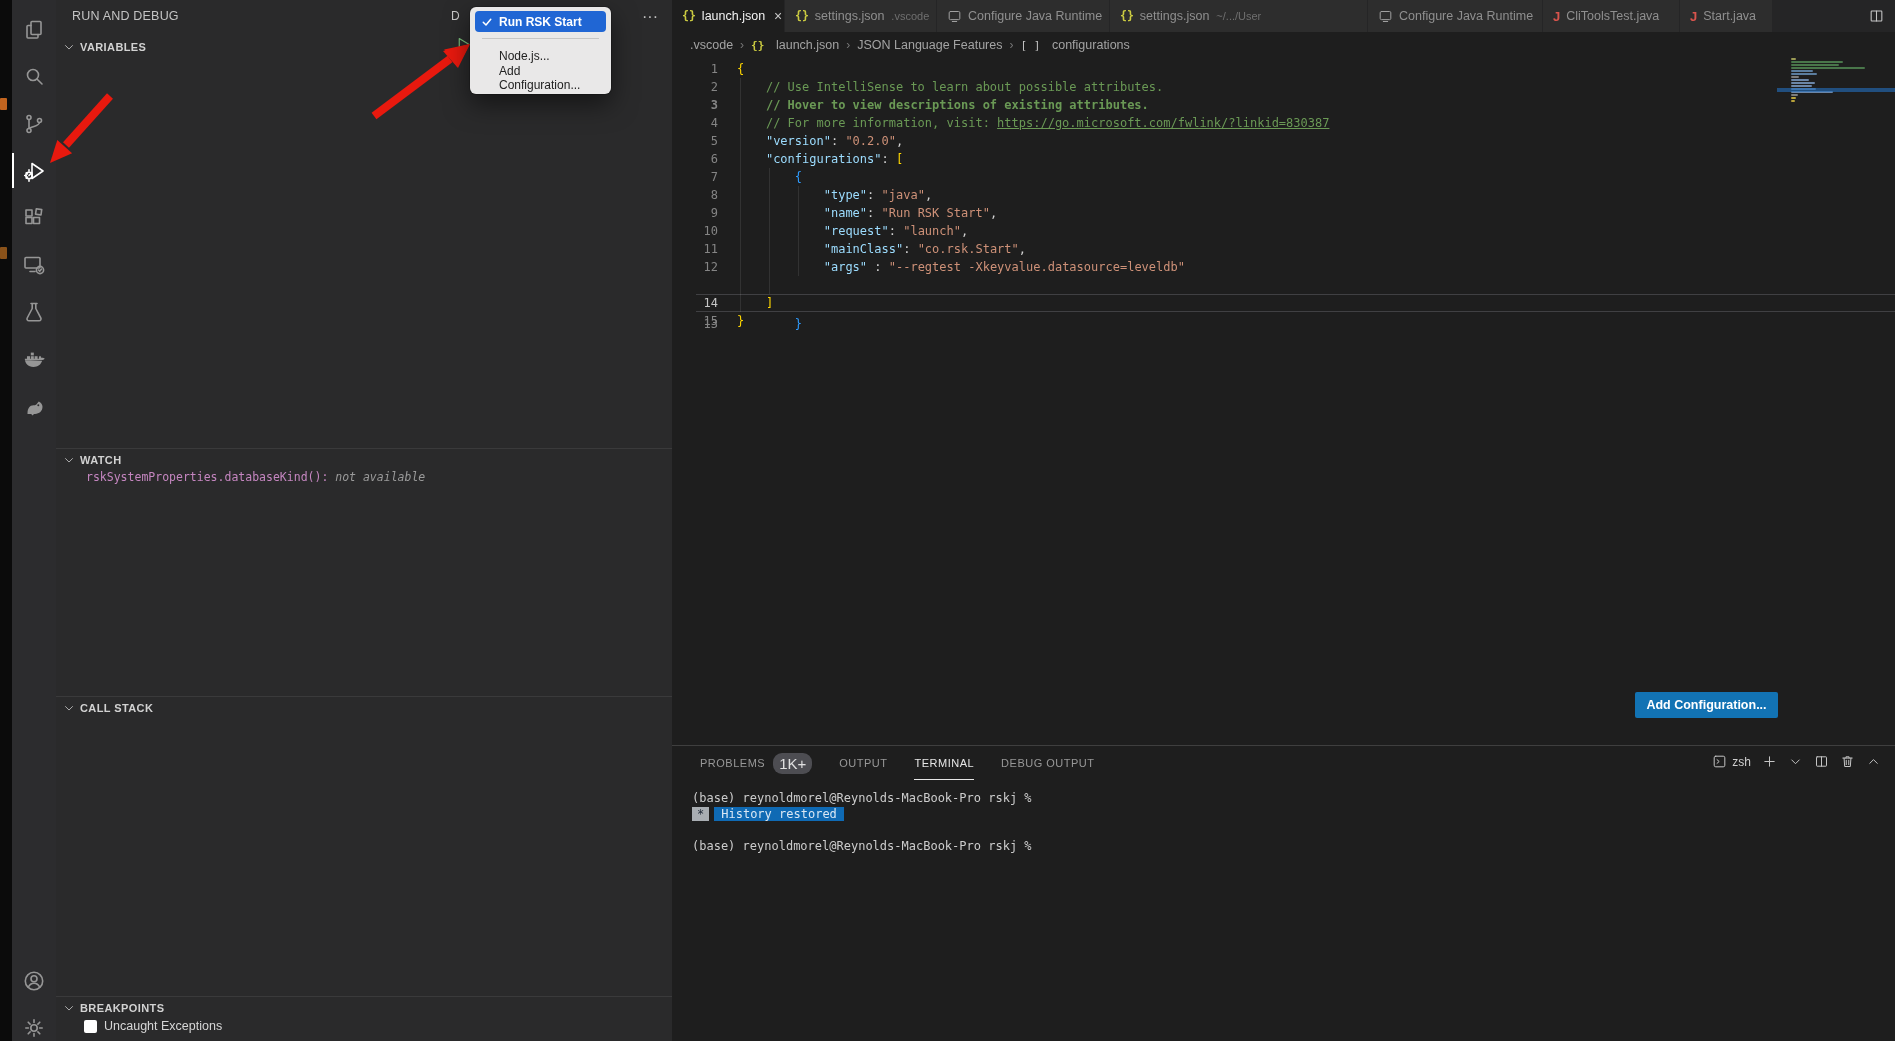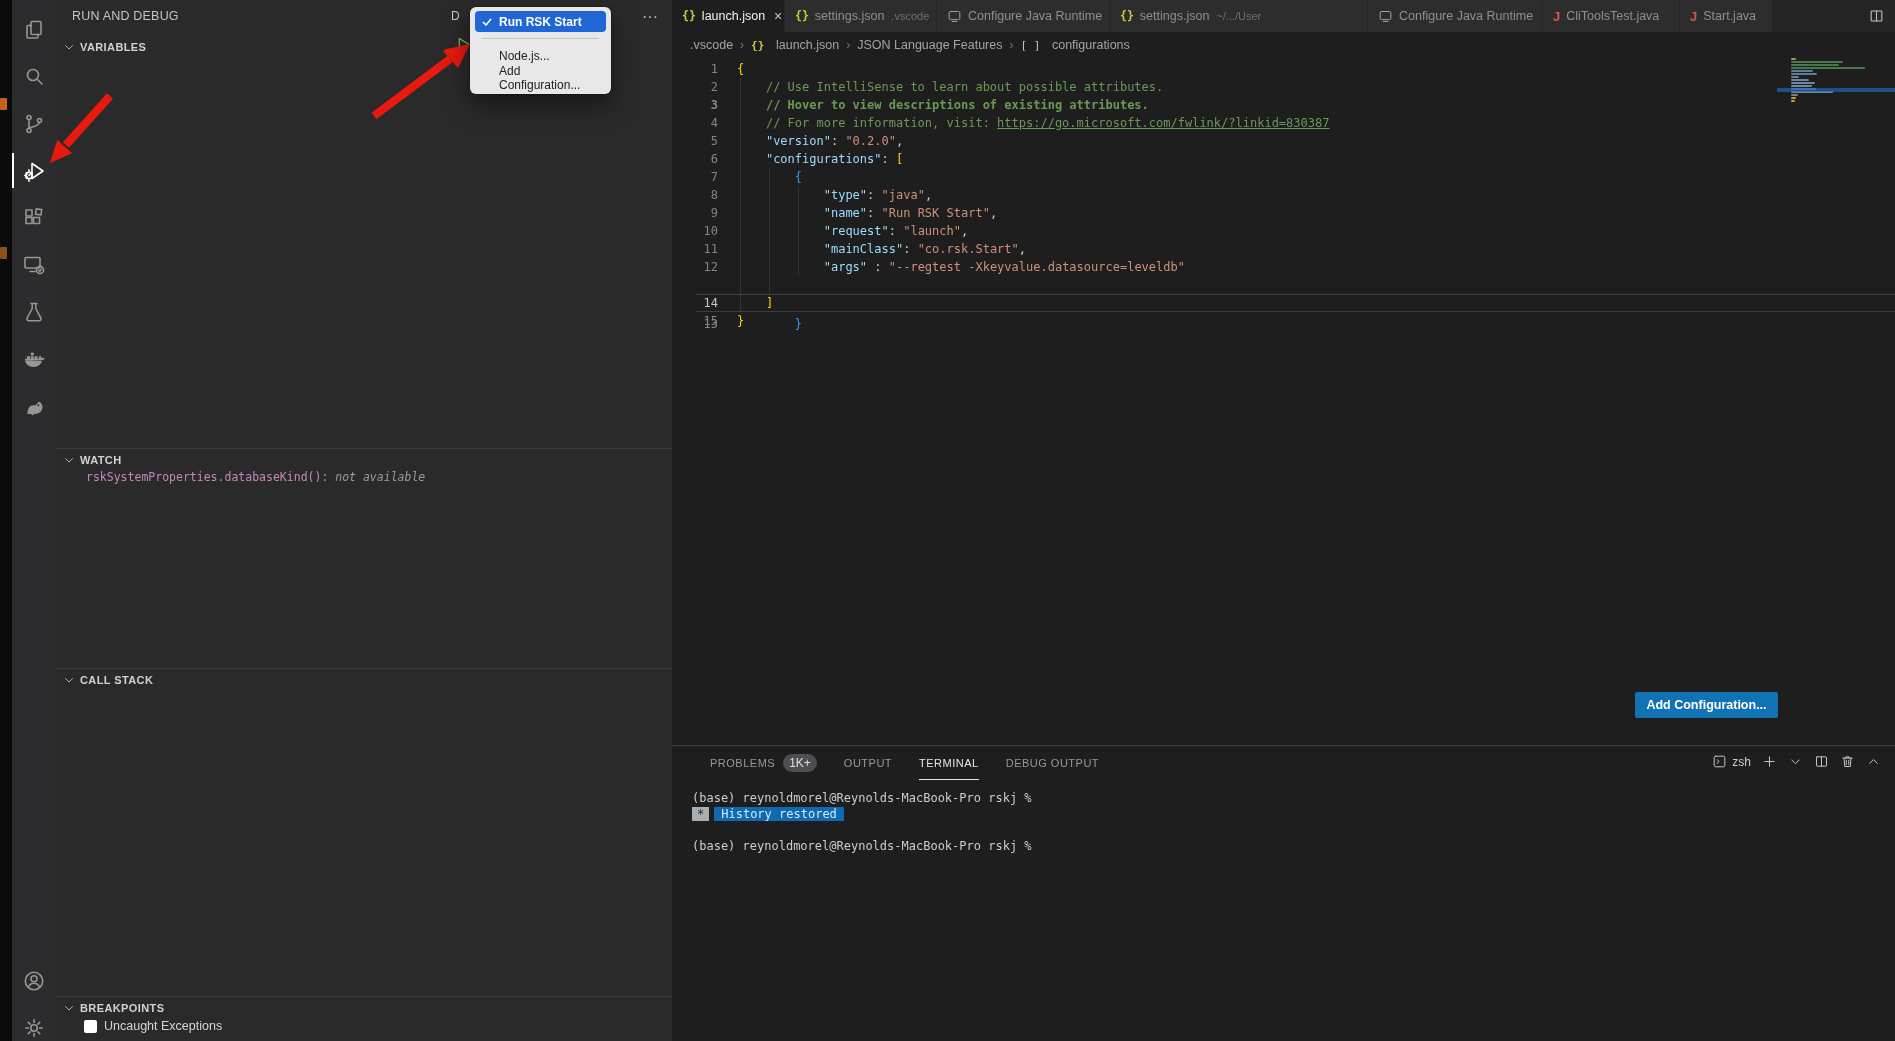--- a/index.html
+++ b/index.html
@@ -69,24 +69,24 @@
   .guide{width:1px;background:rgba(255,255,255,.09);}
   #cur-line{left:24px;right:0;top:236px;height:18px;border-top:1px solid #404043;border-bottom:1px solid #404043;box-sizing:border-box;}
   #minimap{right:4px;top:0;width:100px;}
   .mm-row{height:2px;margin-bottom:1px;border-radius:1px;}
   #mm-bar{right:0;width:118px;top:30px;height:4px;background:rgba(35,106,180,.65);}
   #add-config-btn{left:963px;top:634px;width:143px;height:26px;background:#1273b4;color:#fff;border:none;
       font-family:"Liberation Sans",sans-serif;font-size:12.5px;font-weight:bold;border-radius:2px;cursor:pointer;}
 
   
   #panel{left:672px;top:745px;width:1223px;height:296px;background:#1e1e1e;border-top:1px solid #3f3f3f;box-sizing:border-box;}
-  #panel-tabs{left:38px;top:0;height:34px;display:flex;align-items:flex-start;gap:27px;}
+  #panel-tabs{left:28px;top:0;height:34px;display:flex;align-items:flex-start;gap:27px;}
   .ptab{font-size:11px;letter-spacing:.5px;color:#989898;height:34px;display:flex;align-items:center;cursor:pointer;box-sizing:border-box;}
   .ptab.active{color:#e6e6e6;border-bottom:1px solid #e6e6e6;}
-  .pbadge{margin-left:8px;background:#4d4d52;color:#e0e0e0;font-size:12px;border-radius:9px;padding:2px 6px;letter-spacing:0;}
+  .pbadge{margin-left:8px;background:#4d4d52;color:#e0e0e0;font-size:15px;border-radius:9px;padding:2px 6px;letter-spacing:0;}
   #panel-actions{right:14px;top:8px;display:flex;align-items:center;gap:11px;color:#c5c5c5;}
   #panel-actions .pa{display:flex;align-items:center;gap:5px;cursor:pointer;}
   #panel-actions .ico{width:15px;height:15px;}
   #panel-actions .shell-lbl{font-size:12px;color:#cfcfcf;}
   #terminal{left:20px;top:44px;font-family:"DejaVu Sans Mono",monospace;font-size:12px;color:#cccccc;}
   .t-line{height:16px;line-height:16px;white-space:pre;}
   .chip-star{background:#a8adb2;color:#1f2937;padding:0 5px;}
   .chip-blue{background:#0f6ab4;color:#d9e7f4;padding:0 7px;margin-left:5px;margin-top:33px;}
 
   
@@ -236,21 +236,21 @@
           <span class="lbl">VARIABLES</span>
         </div>
         <div class="abs sec-header" style="top: 448px; align-items: center;">
           <span class="ico chev">
             <svg viewBox="0 0 24 24">
               <path d="M6 9.5l6 6 6-6"></path>
             </svg>
           </span>
           <span class="lbl">WATCH</span>
         </div>
-        <div class="abs sec-header" style="top: 668px;">
+        <div class="abs sec-header" style="top: 696px;">
           <span class="ico chev">
             <svg viewBox="0 0 24 24">
               <path d="M6 9.5l6 6 6-6"></path>
             </svg>
           </span>
           <span class="lbl">CALL STACK</span>
         </div>
         <div class="abs sec-header" style="top: 996px;">
           <span class="ico chev">
             <svg viewBox="0 0 24 24">

